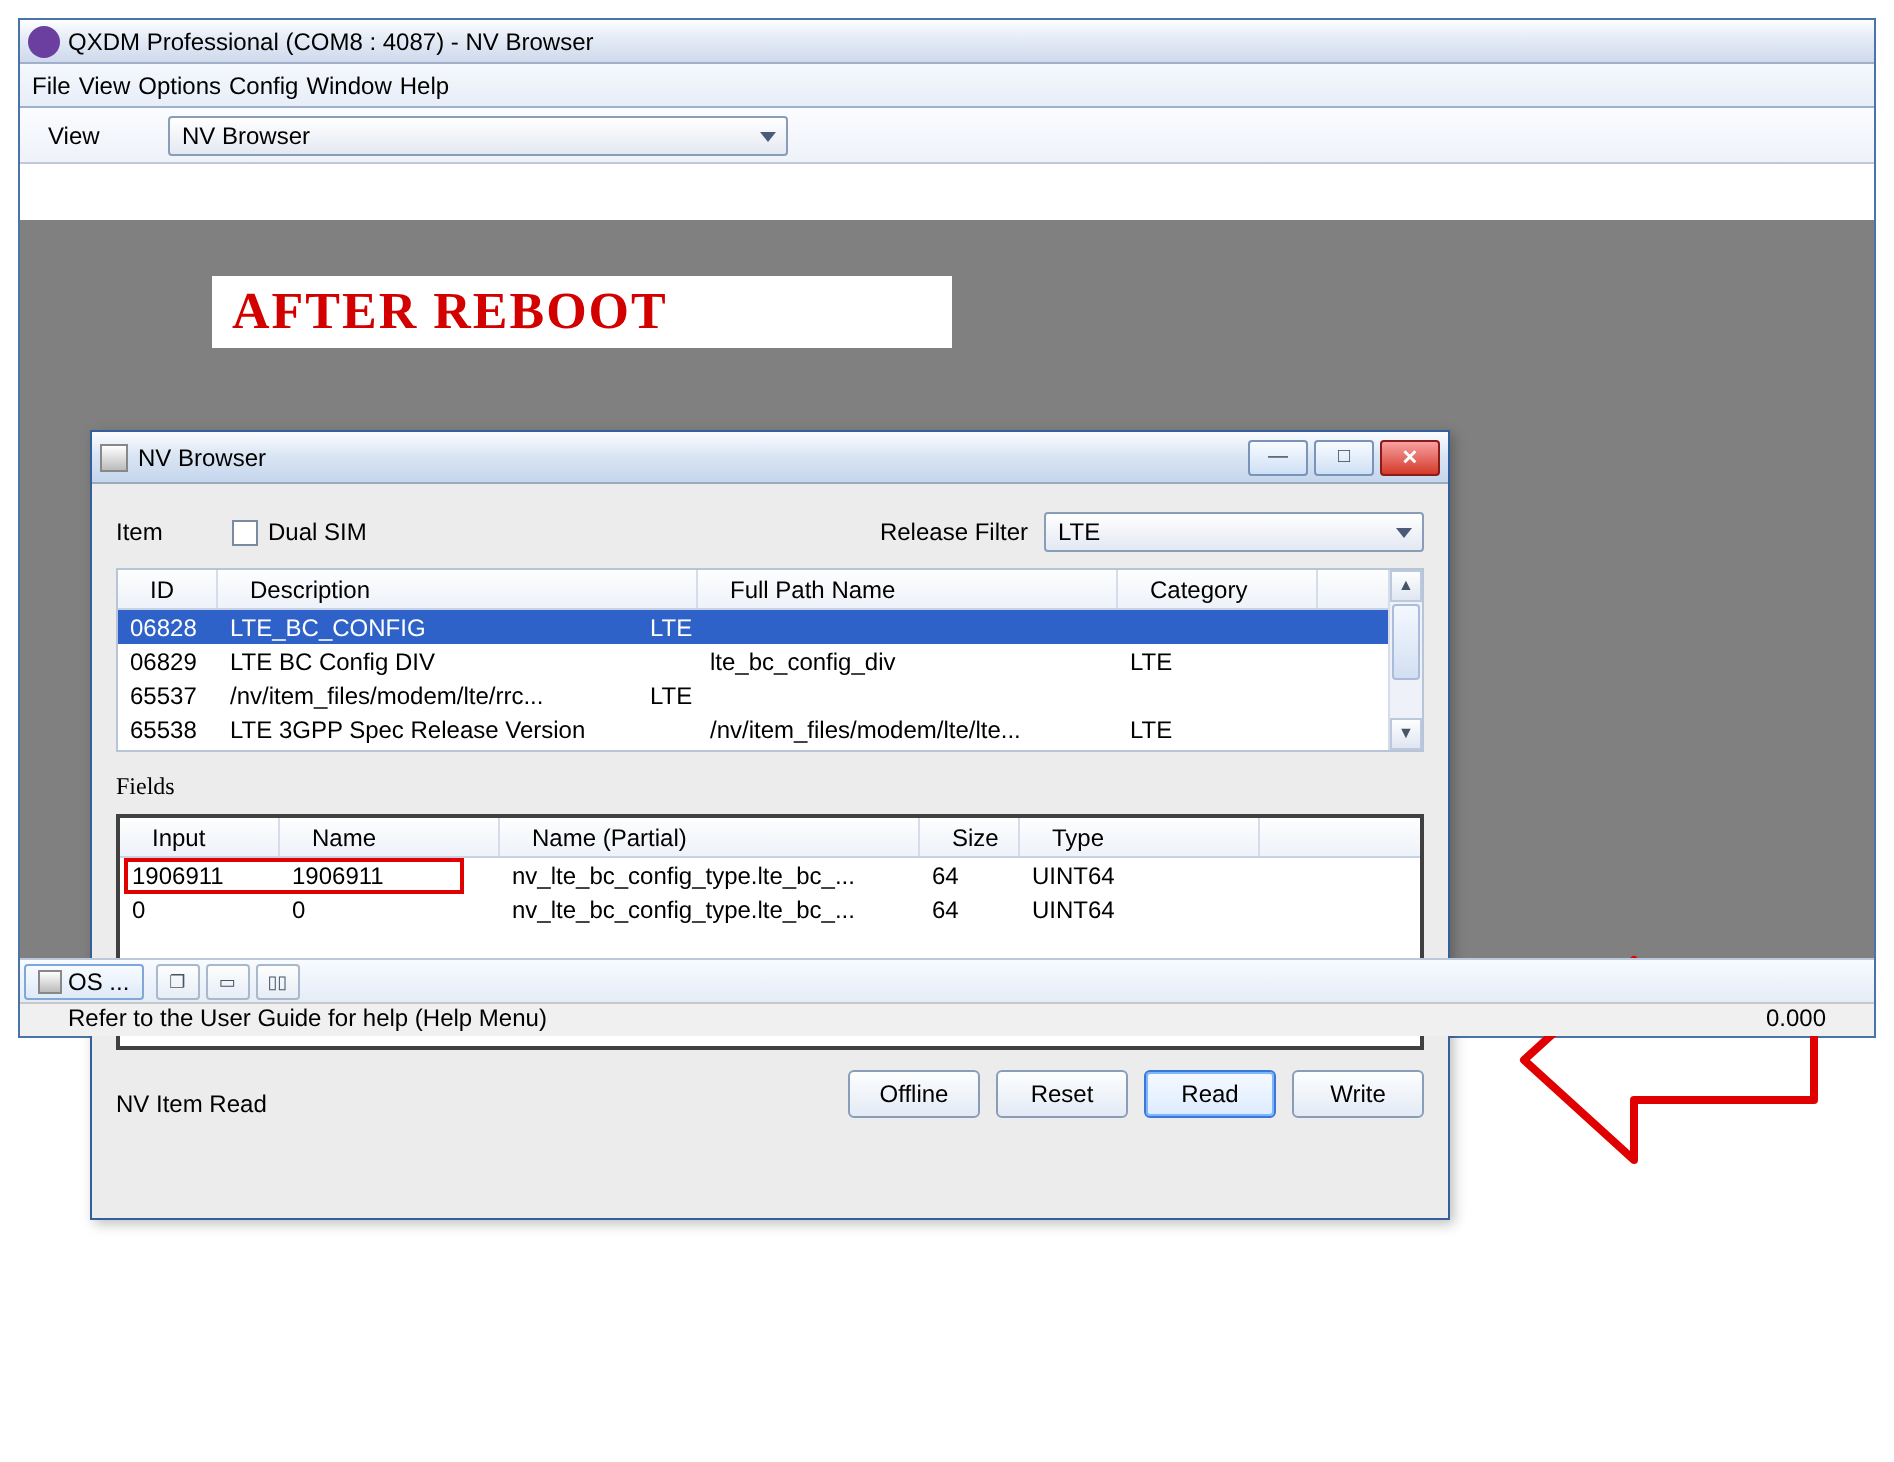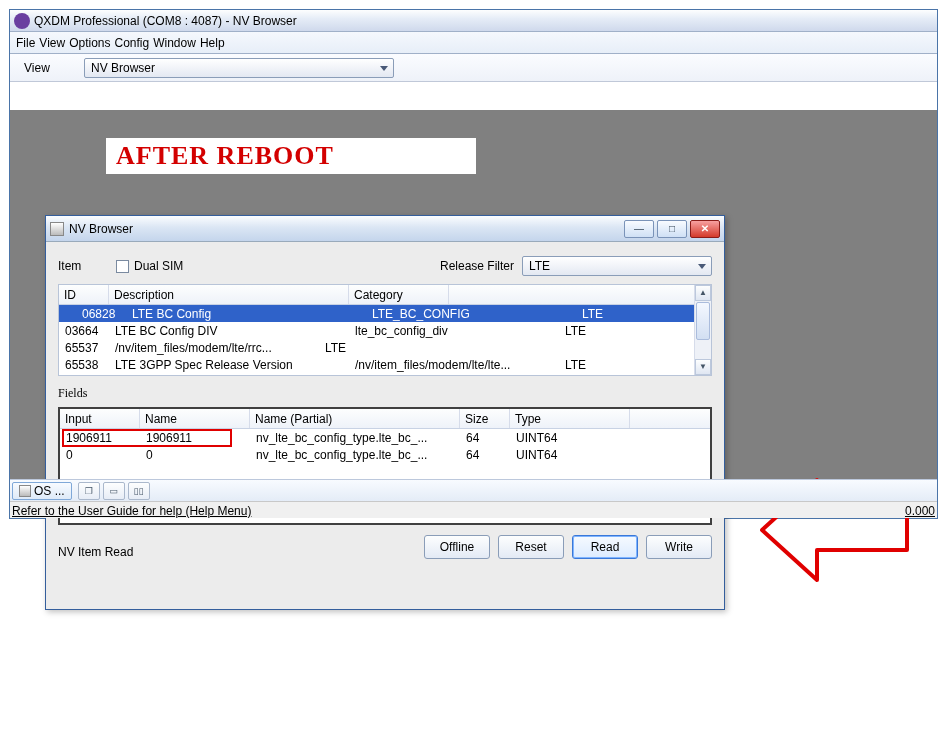--- a/index.html
+++ b/index.html
@@ -21,37 +21,37 @@
   .win-tb { height:26px; background:linear-gradient(#fbfdff,#dbe6f4 45%,#c4d5ec); border-bottom:1px solid #9ab; display:flex; align-items:center; padding:0 4px;}
   .win-tb .ico { width:14px; height:14px; border:1px solid #888; background:linear-gradient(#fff,#bbb); margin-right:5px;}
   .win-tb .spacer { flex:1;}
   .winbtn { width:30px; height:18px; border-radius:2px; margin-left:3px; background:linear-gradient(#f8fbff,#cfe0f5); border:1px solid #7a93b8; display:flex; align-items:center; justify-content:center; font-size:10px; color:#345;}
   .winbtn.close { background:linear-gradient(#f7a0a0,#d43a2a); border-color:#8a1c18; color:#fff; font-weight:bold;}
   .win-body { padding:8px 12px 10px 12px; background:#ececec;}
   .row { display:flex; align-items:center; margin-top:6px;}
   .checkbox { width:13px; height:13px; border:1px solid #7a8aa0; background:#fff; margin-right:5px;}
   .table-wrap { margin-top:8px; border:1px solid #b8c4d8; background:#fff; height:92px; position:relative; overflow:hidden;}
   .thead { display:flex; background:linear-gradient(#fdfefe,#eef2f9); border-bottom:1px solid #c8d2e4; height:20px; align-items:center;}
-  .th { padding-left:5px; border-right:1px solid #d6dcea; height:100%; display:flex; align-items:center; color:#000;}
+  .th { padding-left:16px; border-right:1px solid #d6dcea; height:100%; display:flex; align-items:center; color:#000;}
   .tr { display:flex; height:17px; align-items:center;}
-  .tr.sel { background:#2f62c9; color:#fff;padding-left:17px;}
+  .tr.sel { background:#2f62c9; color:#fff;}
   .td { padding-left:6px; overflow:hidden; white-space:nowrap;}
   .vscroll { position:absolute; right:0; top:0; bottom:0; width:17px; background:#eef1f7; border-left:1px solid #d6dcea;}
   .vscroll .arr { height:16px; background:linear-gradient(#fdfefe,#dfe6f2); border:1px solid #bcc8dc; text-align:center; font-size:8px; line-height:14px; color:#456;}
   .vscroll .thumb { position:absolute; top:17px; left:1px; right:1px; height:38px; background:linear-gradient(#f4f8ff,#d2dff2); border:1px solid #aabcdc; border-radius:2px;}
   .fields-wrap { margin-top:6px; border:2px solid #404040; background:#fff; height:118px;}
   .highlight-box { position:absolute; border:2px solid #e00000; pointer-events:none;}
   .btnrow { display:flex; align-items:flex-end; margin-top:10px;}
   .pushbtn { width:66px; height:24px; margin-left:8px; border:1px solid #8a9db8; border-radius:3px; background:linear-gradient(#fdfefe,#e3eaf5); display:flex; align-items:center; justify-content:center;}
   .pushbtn.primary { border:1px solid #3a78d8; box-shadow:0 0 0 1px #7fb4ff inset; background:linear-gradient(#f6faff,#dcebff);}
   .taskbar { position:absolute; left:0; right:0; bottom:17px; height:22px; background:linear-gradient(#f8fbff,#e4ecf7); border-top:1px solid #bcc8dc; display:flex; align-items:center; padding-left:2px;}
   .taskbtn { height:18px; padding:0 6px; border:1px solid #7fa8d8; background:linear-gradient(#f8fbff,#deeaf8); border-radius:2px; display:flex; align-items:center; gap:3px; margin-right:6px;}
   .miniset { display:flex; gap:3px;}
   .mini { width:22px; height:18px; border:1px solid #aab8cc; background:linear-gradient(#fdfefe,#e7edf6); border-radius:2px; display:flex; align-items:center; justify-content:center; font-size:9px; color:#456;}
-  .statusbar { position:absolute; left:0; right:0; bottom:0; height:17px; background:#f0f0f0; border-top:1px solid #c8c8c8; display:flex; align-items:flex-end; padding:0 2px; justify-content:space-between;text-decoration:underline;}
+  .statusbar { position:absolute; left:0; right:0; bottom:0; height:17px; background:#f0f0f0; border-top:1px solid #c8c8c8; display:flex; align-items:flex-start; padding:0 24px; justify-content:space-between;}
   .arrow-annot { position:absolute; right:20px; top:360px; width:160px; height:120px; pointer-events:none;}
 </style>
 </head>
 <body>
 
 <div class="outer-border">
   <div class="titlebar">
     <span class="appicon"></span>
     <span class="title">QXDM Professional (COM8 : 4087) - NV Browser</span>
   </div>
@@ -91,30 +91,30 @@
           <span style="margin-right:8px;">Release Filter</span>
           <div class="combo" style="width:190px;">
             <span>LTE</span>
           </div>
         </div>
 
         <div class="table-wrap" style="position:relative;">
           <div class="thead">
             <div class="th" style="width:50px">ID</div>
             <div class="th" style="width:240px">Description</div>
+            <div class="th" style="width:210px">Full Path Name</div>
             <div class="th" style="width:100px">Category</div>
           </div>
           <div class="tr sel">
             <div class="td" style="width:50px">06828</div>
-            <div class="td" style="width:240px">LTE BC Config</div>
             <div class="td" style="width:210px">LTE_BC_CONFIG</div>
             <div class="td" style="width:100px">LTE</div>
           </div>
           <div class="tr">
-            <div class="td" style="width:50px">03664</div>
+            <div class="td" style="width:50px">06829</div>
             <div class="td" style="width:240px">LTE BC Config DIV</div>
             <div class="td" style="width:210px">lte_bc_config_div</div>
             <div class="td" style="width:100px">LTE</div>
           </div>
           <div class="tr">
             <div class="td" style="width:50px">65537</div>
             <div class="td" style="width:210px">/nv/item_files/modem/lte/rrc...</div>
             <div class="td" style="width:100px">LTE</div>
           </div>
           <div class="tr">

